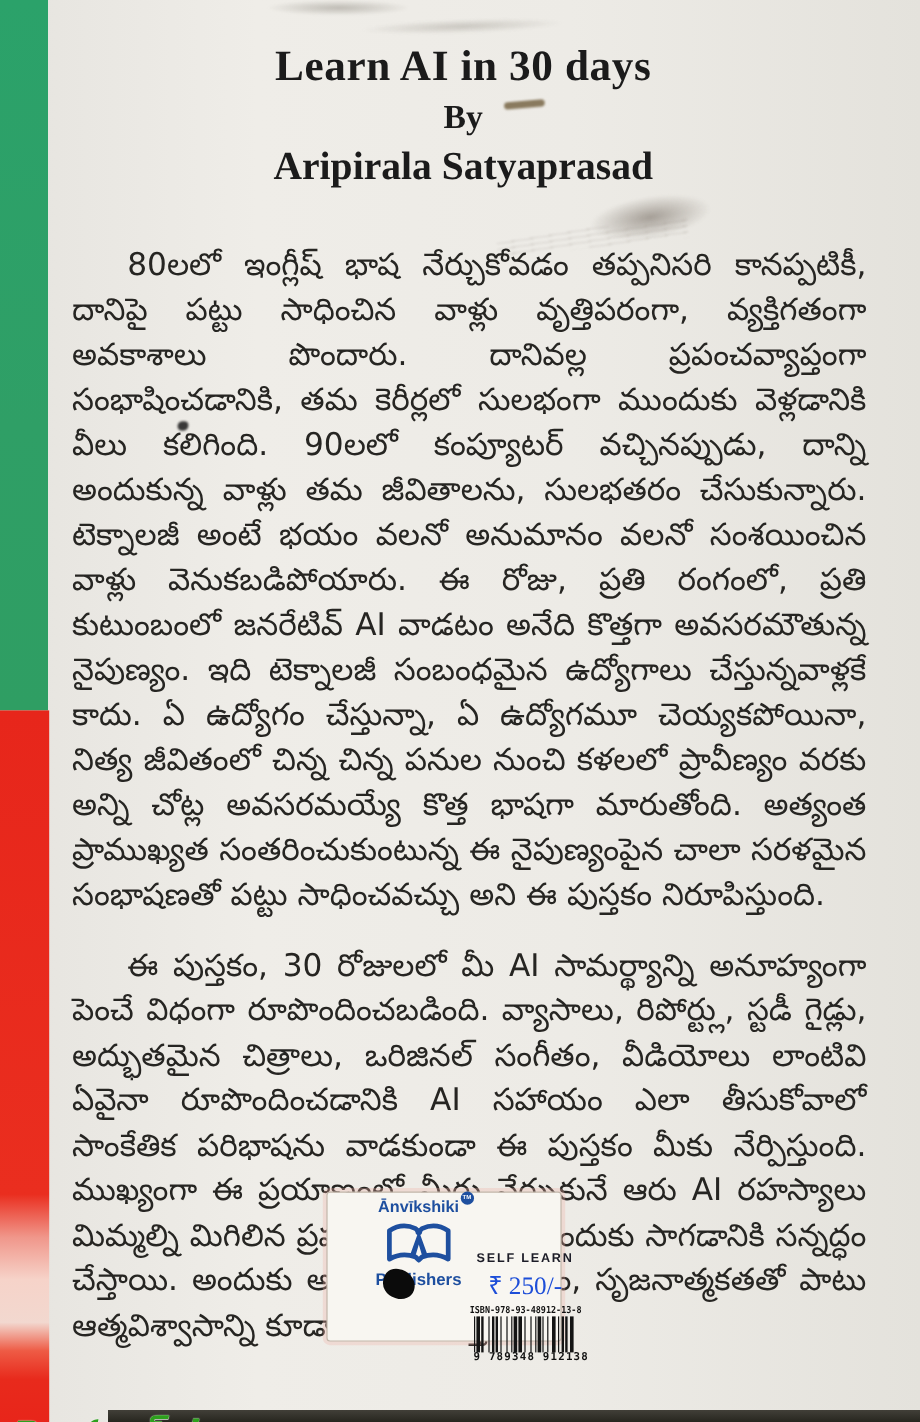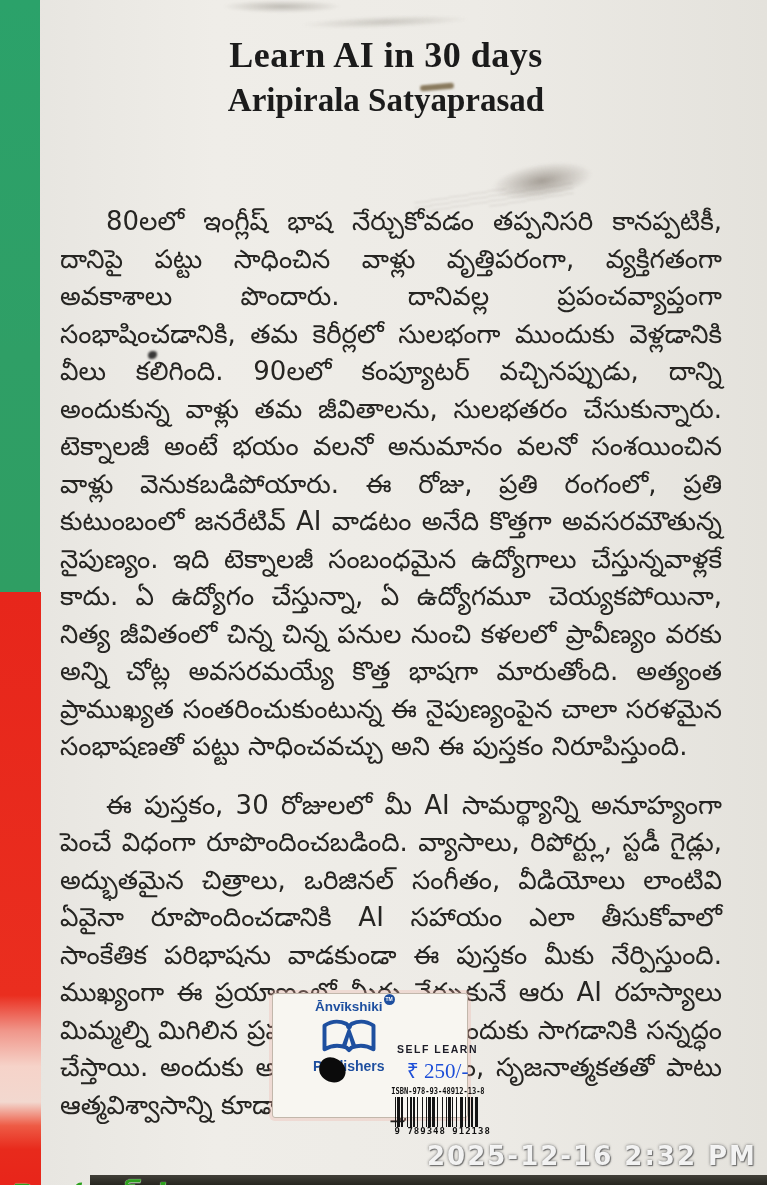--- a/index.html
+++ b/index.html
@@ -102,20 +102,21 @@
 
   <div class="smudge smudge-top1"></div>
   <div class="smudge smudge-top2"></div>
   <div class="smudge smudge-mid"></div>
   <div class="smudge scratch"></div>
   <div class="smudge dash-by"></div>
   <div class="smudge speck"></div>
 
   <header class="title-block">
     <div class="book-title">Learn AI in 30 days</div>
+    <div class="byline">By</div>
     <div class="author">Aripirala Satyaprasad</div>
   </header>
 
   <main class="blurb">
     <p>80లలో ఇంగ్లీష్ భాష నేర్చుకోవడం తప్పనిసరి కానప్పటికీ, దానిపై పట్టు సాధించిన వాళ్లు వృత్తిపరంగా, వ్యక్తిగతంగా అవకాశాలు పొందారు. దానివల్ల ప్రపంచవ్యాప్తంగా సంభాషించడానికి, తమ కెరీర్లలో సులభంగా ముందుకు వెళ్లడానికి వీలు కలిగింది. 90లలో కంప్యూటర్ వచ్చినప్పుడు, దాన్ని అందుకున్న వాళ్లు తమ జీవితాలను, సులభతరం చేసుకున్నారు. టెక్నాలజీ అంటే భయం వలనో అనుమానం వలనో సంశయించిన వాళ్లు వెనుకబడిపోయారు. ఈ రోజు, ప్రతి రంగంలో, ప్రతి కుటుంబంలో జనరేటివ్ AI వాడటం అనేది కొత్తగా అవసరమౌతున్న నైపుణ్యం. ఇది టెక్నాలజీ సంబంధమైన ఉద్యోగాలు చేస్తున్నవాళ్లకే కాదు. ఏ ఉద్యోగం చేస్తున్నా, ఏ ఉద్యోగమూ చెయ్యకపోయినా, నిత్య జీవితంలో చిన్న చిన్న పనుల నుంచి కళలలో ప్రావీణ్యం వరకు అన్ని చోట్ల అవసరమయ్యే కొత్త భాషగా మారుతోంది. అత్యంత ప్రాముఖ్యత సంతరించుకుంటున్న ఈ నైపుణ్యంపైన చాలా సరళమైన సంభాషణతో పట్టు సాధించవచ్చు అని ఈ పుస్తకం నిరూపిస్తుంది.</p>
     <p>ఈ పుస్తకం, 30 రోజులలో మీ AI సామర్థ్యాన్ని అనూహ్యంగా పెంచే విధంగా రూపొందించబడింది. వ్యాసాలు, రిపోర్ట్లు, స్టడీ గైడ్లు, అద్భుతమైన చిత్రాలు, ఒరిజినల్ సంగీతం, వీడియోలు లాంటివి ఏవైనా రూపొందించడానికి AI సహాయం ఎలా తీసుకోవాలో సాంకేతిక పరిభాషను వాడకుండా ఈ పుస్తకం మీకు నేర్పిస్తుంది. ముఖ్యంగా ఈ ప్రయాణంలో మీరు నేర్చుకునే ఆరు AI రహస్యాలు మిమ్మల్ని మిగిలిన ప్రపంచంతో పాటు ముందుకు సాగడానికి సన్నద్ధం చేస్తాయి. అందుకు అవసరమైన నైపుణ్యం, సృజనాత్మకతతో పాటు ఆత్మవిశ్వాసాన్ని కూడా మీకు బోధిస్తాయి.</p>
   </main>
 
   <section class="pub-box">
     <div class="pub-body">
@@ -194,15 +195,14 @@
   <div class="watermark">
     <div class="wm-site">తెలుగుబుక్స్.in</div>
     <div class="wm-strip"></div>
     <div class="wm-store">Navodaya Since House</div>
     <div class="wm-since">
       <span class="wm-book-icon"></span>
       <span>Since...1990</span>
     </div>
   </div>
 
-  <div class="timestamp">2025-12-16  2:32 PM</div>
 
 </div>
 
 </body></html>

